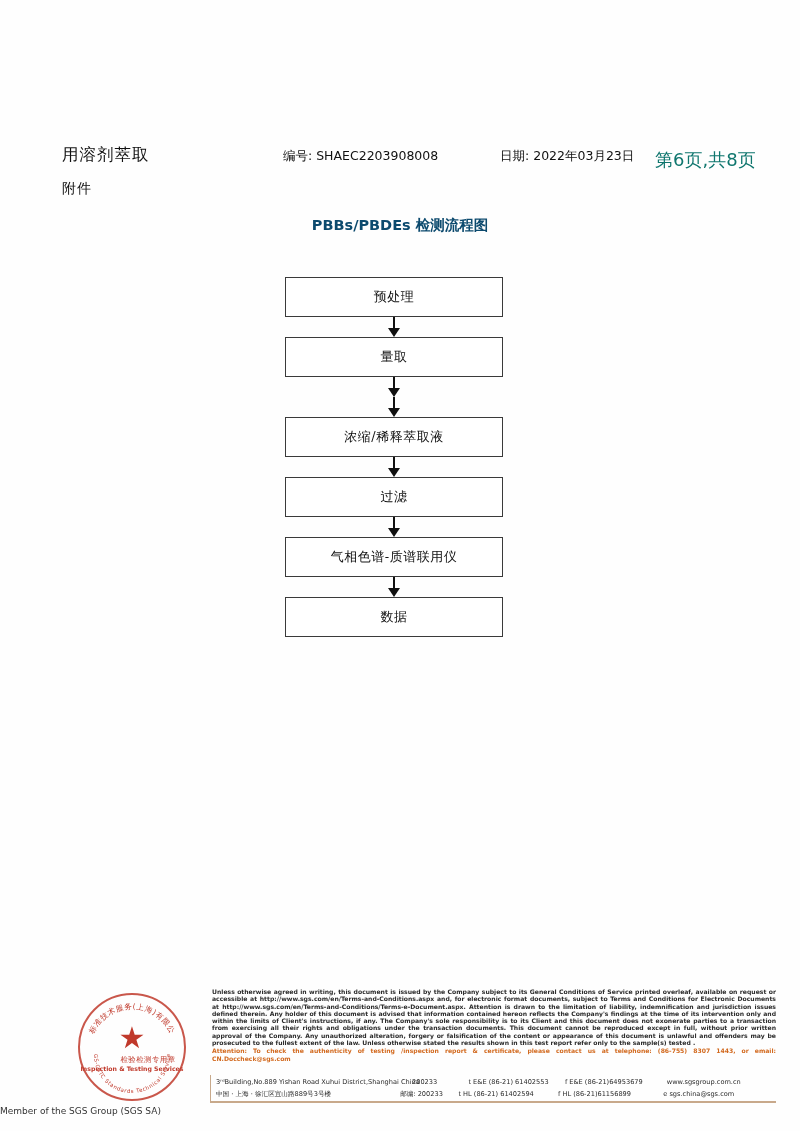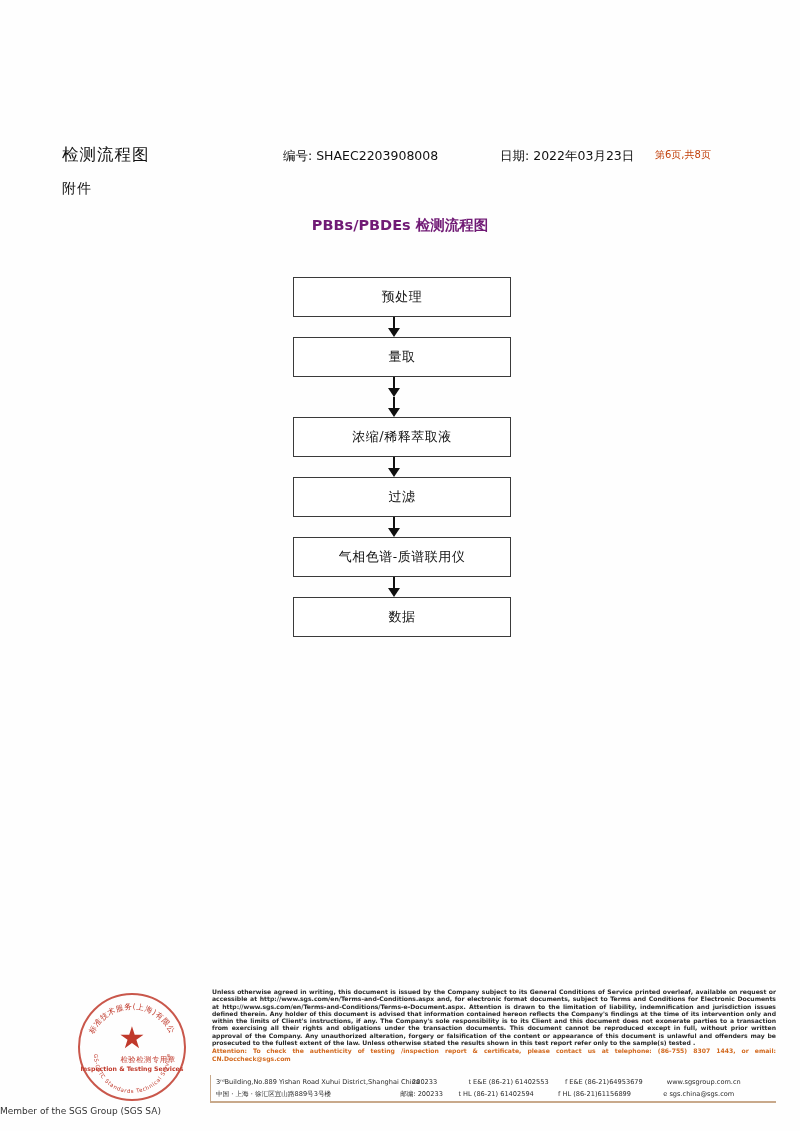--- a/index.html
+++ b/index.html
@@ -98,46 +98,45 @@
     font-family: "DejaVu Sans", sans-serif;
     font-size: 12.5px;
     color: #111;
     white-space: nowrap;
   }
   .hdr-page {
     position: absolute;
     left: 655px;
     top: 8px;
     font-family: "DejaVu Sans", sans-serif;
-    font-size: 10px;
-    color: #c2410c;
+    font-size: 18px;
+    color: #0f766e;
     white-space: nowrap;
   }
 
   
   .flow-title {
     position: absolute;
     left: 0;
     top: 216px;
     width: 800px;
     text-align: center;
     font-family: "DejaVu Sans", sans-serif;
     font-weight: bold;
     font-size: 14.5px;
-    color: #701a75;
+    color: #0c4a6e;
   }
   .flow {
     position: absolute;
     left: 285px;
     top: 277px;
     width: 218px;
   }
   .flow-step {
     position: relative;
-    margin-left: 8px;
   }
   .flow-box {
     box-sizing: border-box;
     width: 218px;
     height: 40px;
     border: 1.2px solid #3a3a3a;
     background: #ffffff;
     display: flex;
     align-items: center;
     justify-content: center;
@@ -314,21 +313,21 @@
     color: #b9b2a8;
   }
 </style>
 </head>
 <body>
 
 <div id="page">
 
 
   <div class="hdr">
-    <div class="hdr-title">检测流程图</div>
+    <div class="hdr-title">用溶剂萃取</div>
     <div class="hdr-sub">附件</div>
     <div class="hdr-no">编号: SHAEC2203908008</div>
     <div class="hdr-date">日期: 2022年03月23日</div>
     <div class="hdr-page">第6页,共8页</div>
   </div>
 
   <div class="flow-title">PBBs/PBDEs 检测流程图</div>
 
   <div class="flow">
     <div class="flow-step">

